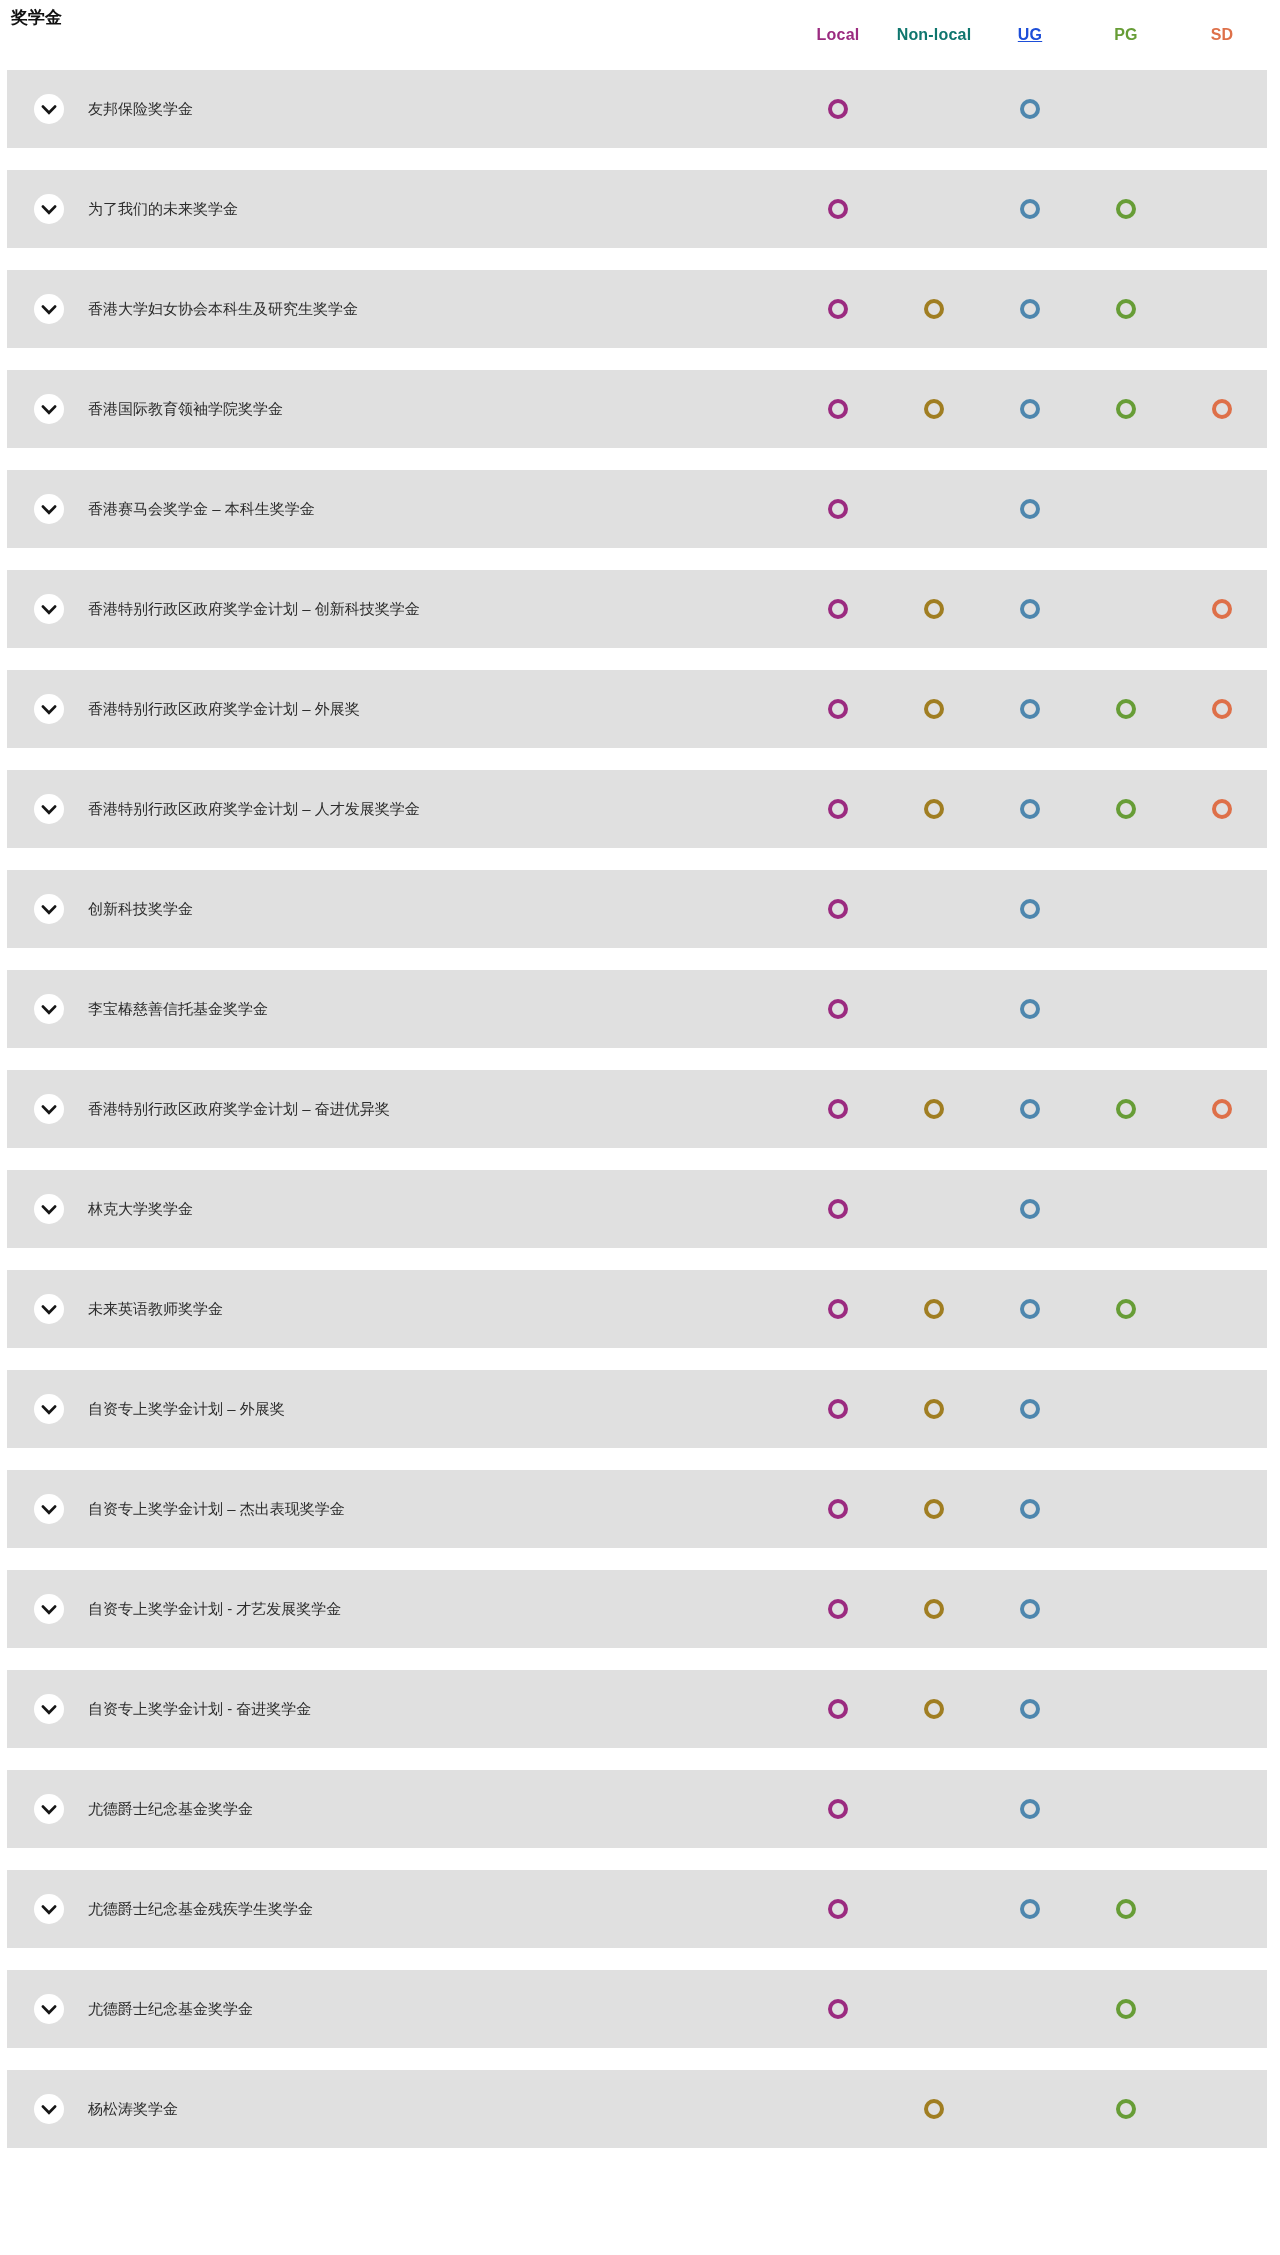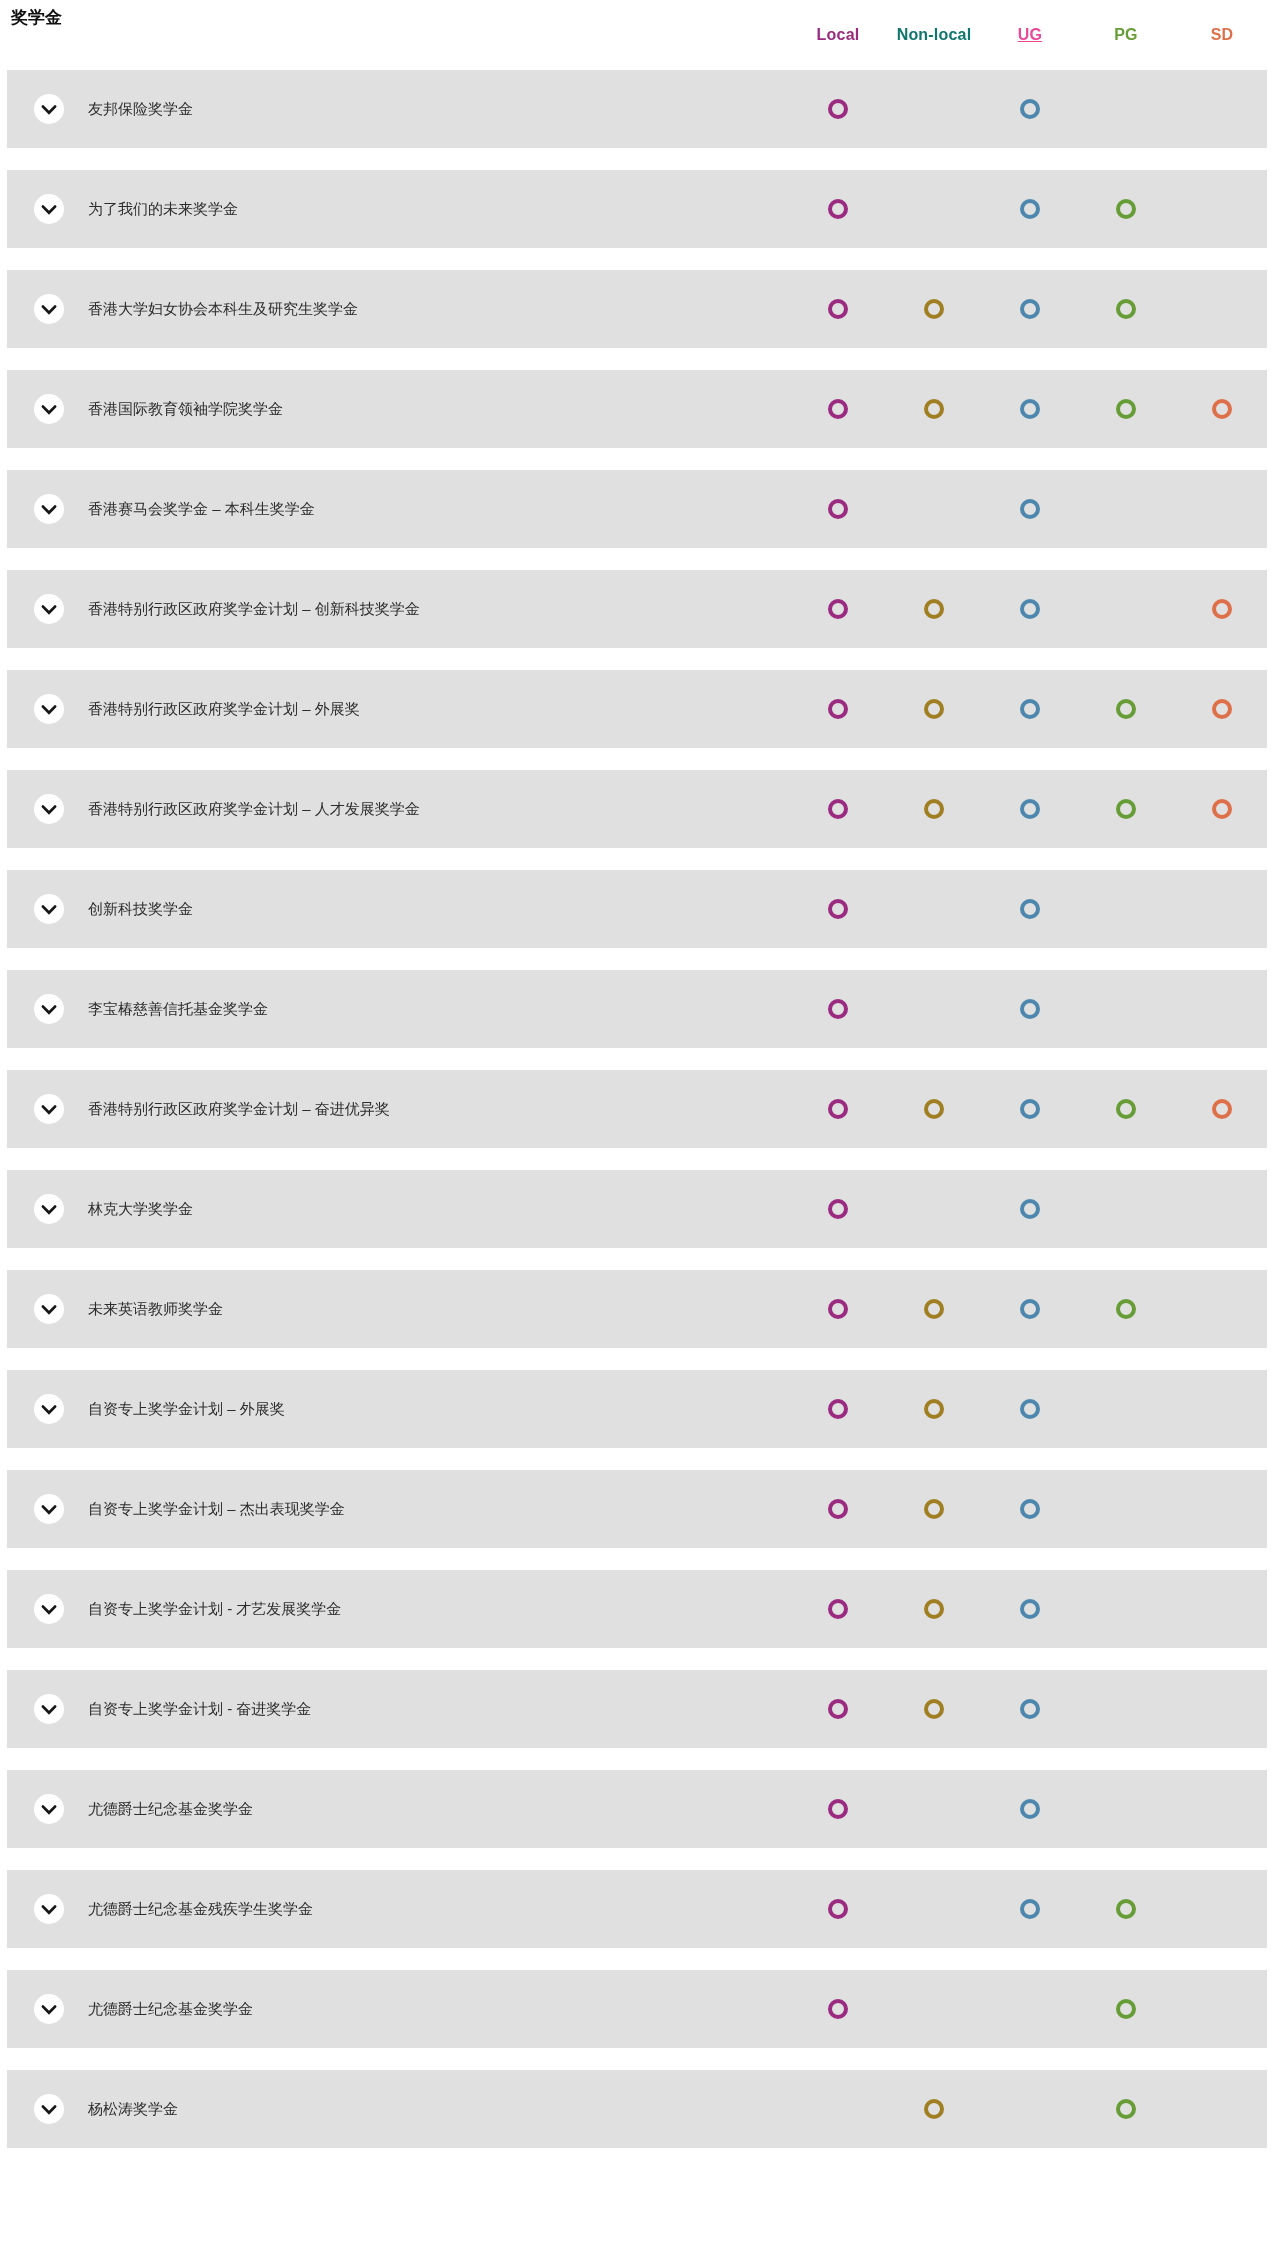--- a/index.html
+++ b/index.html
@@ -105,21 +105,21 @@
 </style>
 </head>
 <body>
 
 <div class="page">
   <h1 class="page-title">奖学金</h1>
 
   <div class="col-heads">
       <div class="col-head" style="color: rgb(155, 43, 128);">Local</div>
       <div class="col-head" style="color: #0f766e;">Non-local</div>
-      <div class="col-head" style="color: #ec4899; text-decoration: underline;">UG</div>
+      <div class="col-head" style="color: #1d4ed8; text-decoration: underline;">UG</div>
       <div class="col-head" style="color: rgb(103, 157, 54);">PG</div>
       <div class="col-head" style="color: rgb(222, 112, 73);">SD</div>
     </div>
 
   <div class="list">
   <div class="row">
     <button class="chev-btn">
       <span class="chev-icon">
         <svg width="16" height="10" viewBox="0 0 16 10">
           <polyline points="2,1.6 8,7.8 14,1.6" fill="none" stroke="#161616" stroke-width="2.8" stroke-linecap="round" stroke-linejoin="miter"></polyline>

